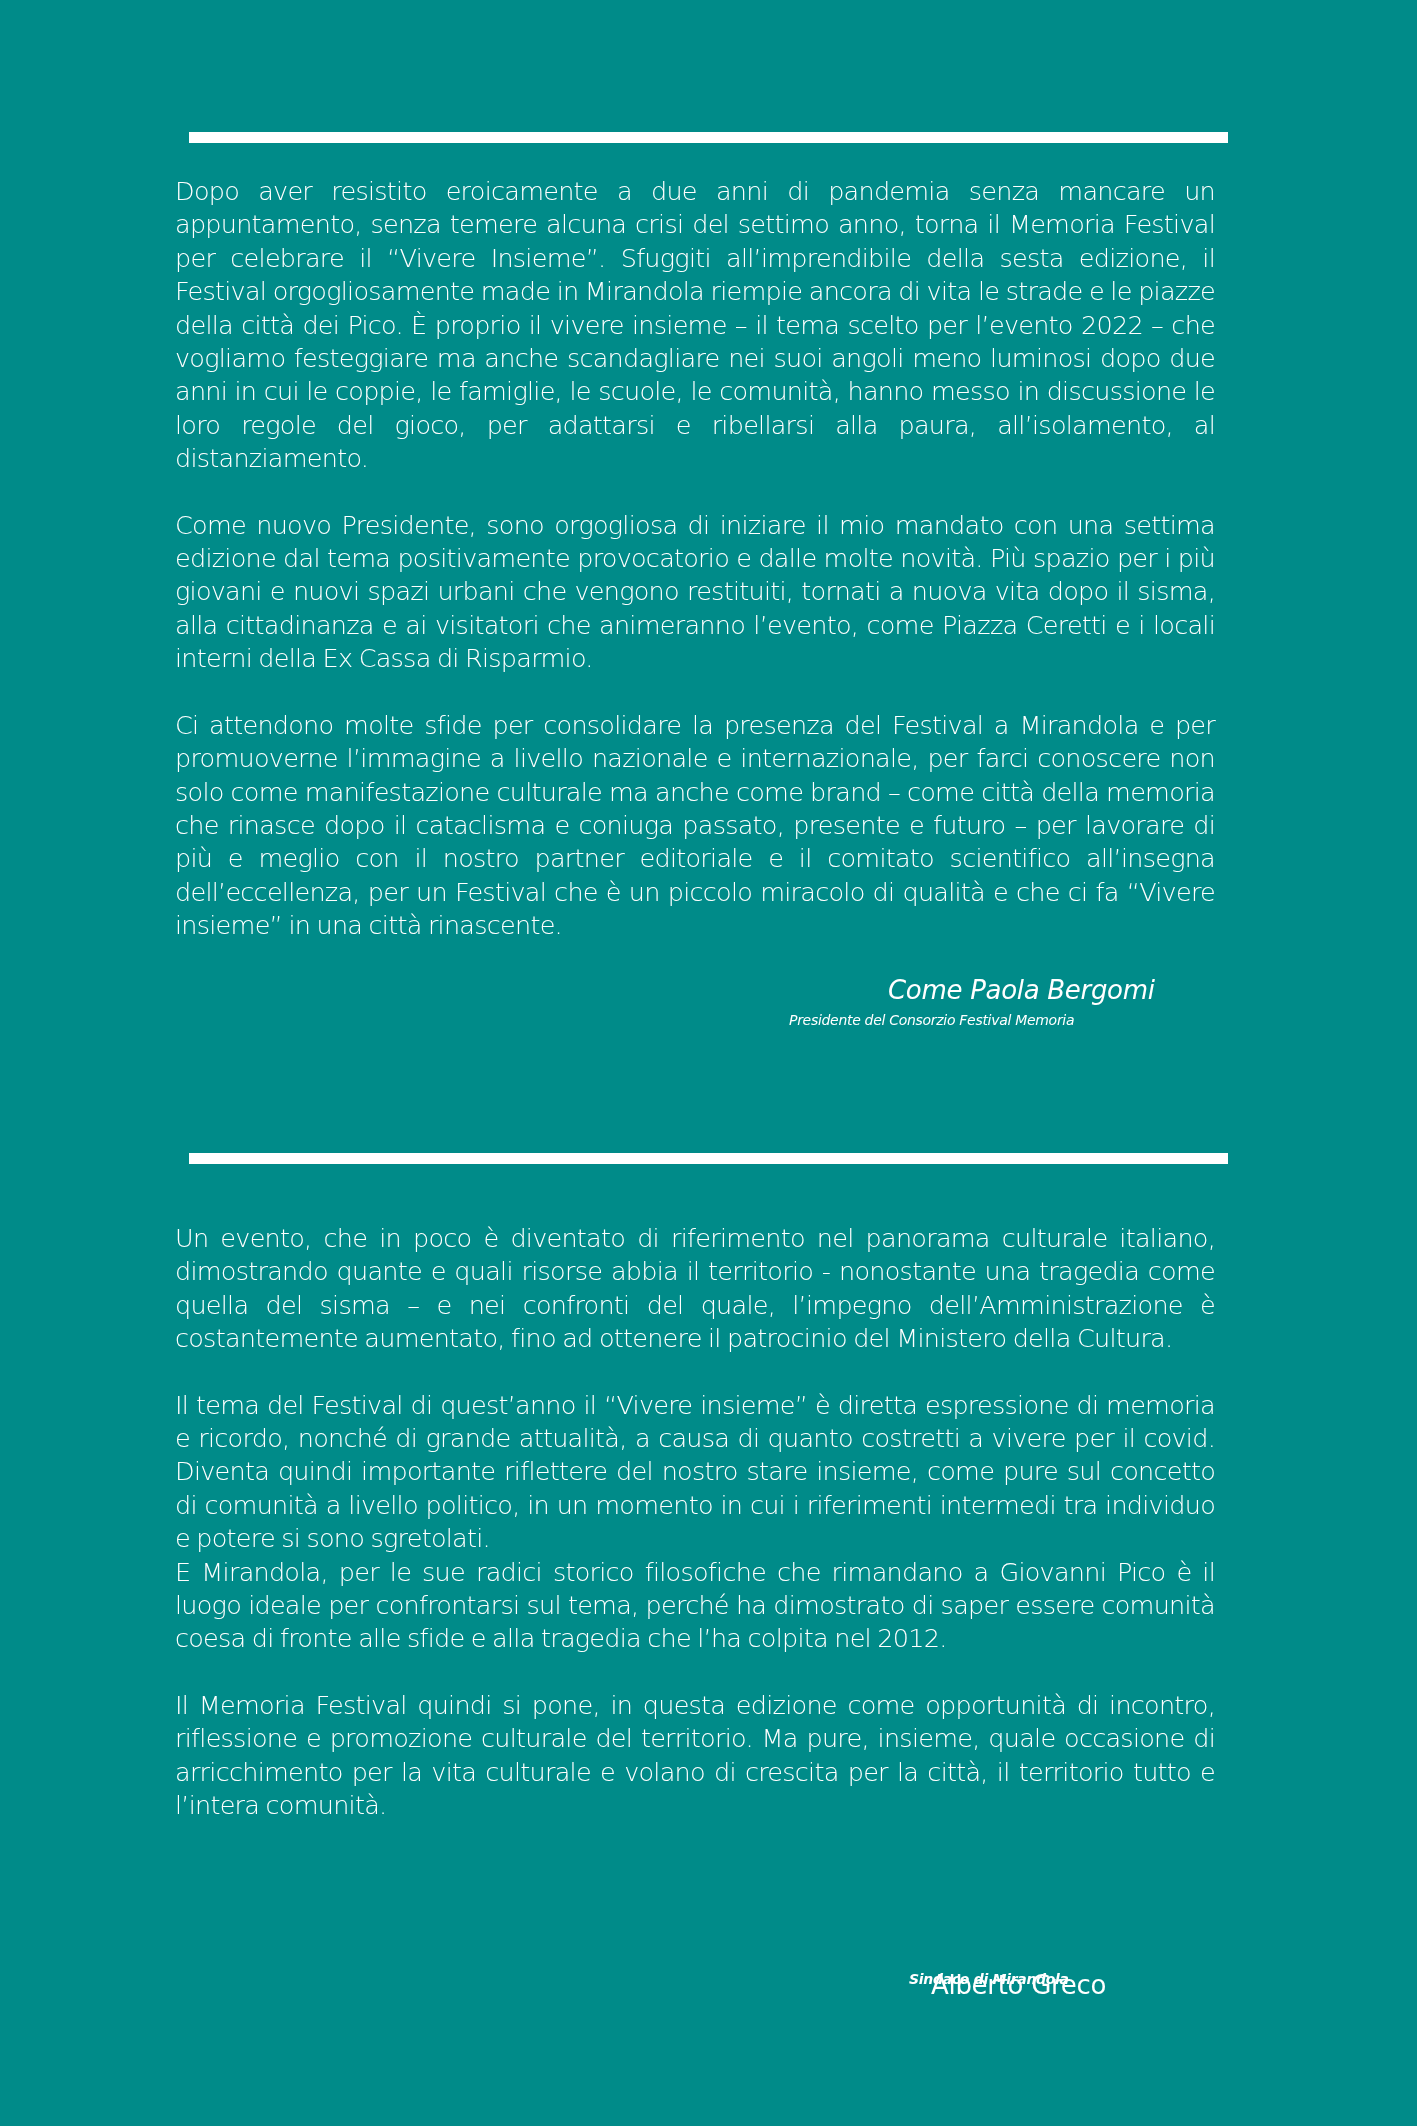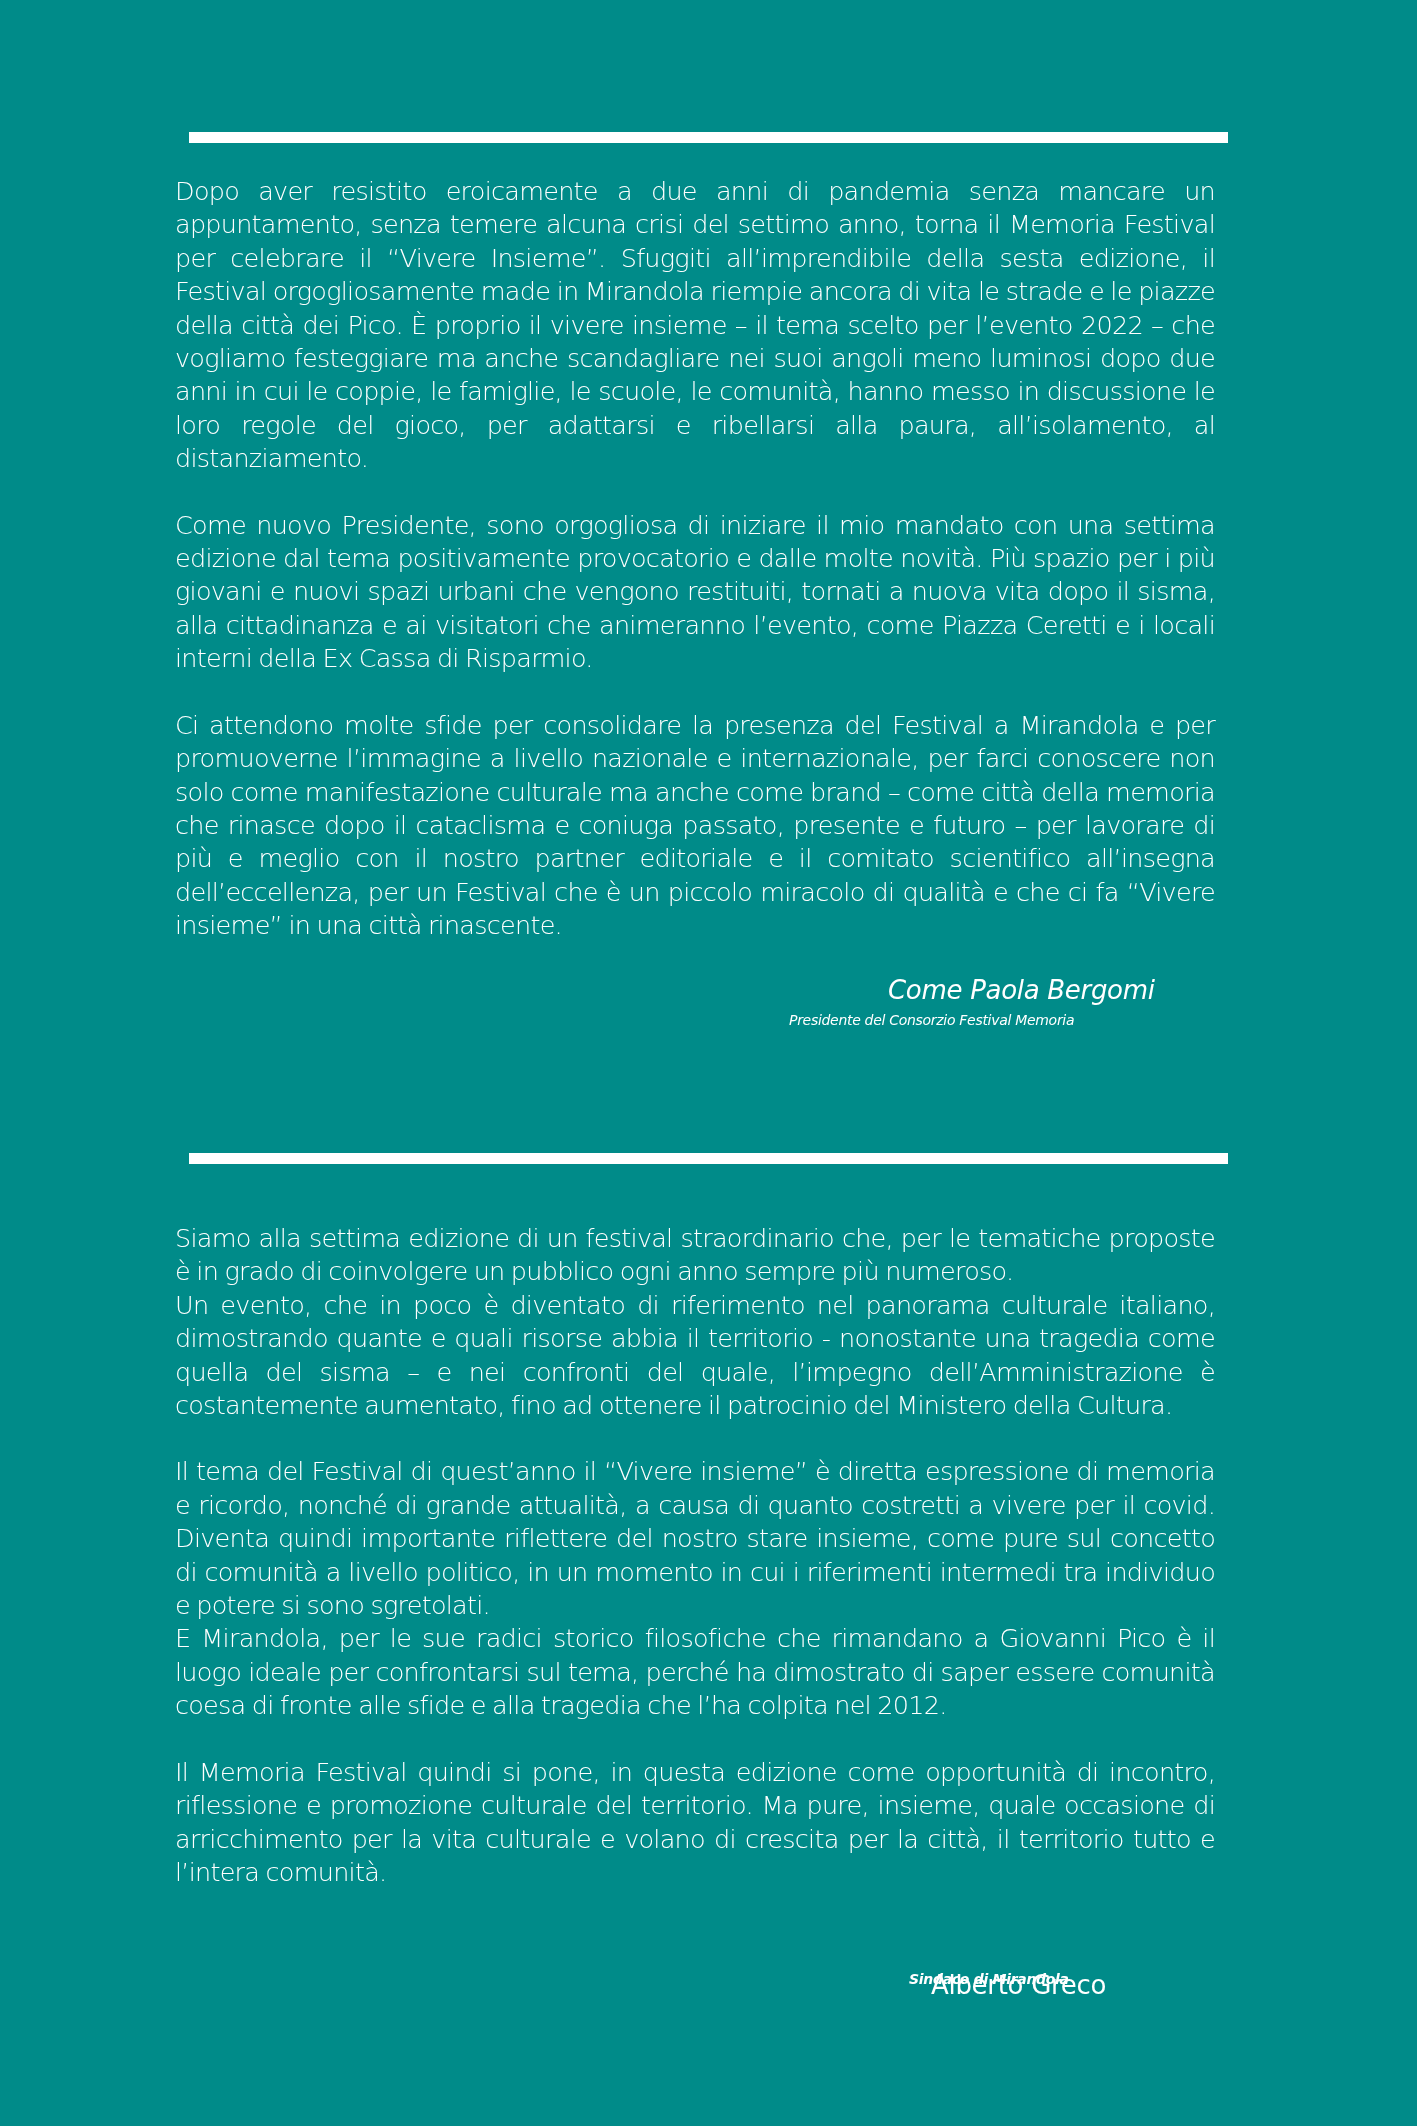--- a/index.html
+++ b/index.html
@@ -63,21 +63,20 @@
   <div class="gap"></div>
   <p class="para">Ci attendono molte sfide per consolidare la presenza del Festival a Mirandola e per promuoverne l’immagine a livello nazionale e internazionale, per farci conoscere non solo come manifestazione culturale ma anche come brand – come città della memoria che rinasce dopo il cataclisma e coniuga passato, presente e futuro – per lavorare di più e meglio con il nostro partner editoriale e il comitato scientifico all’insegna dell’eccellenza, per un Festival che è un piccolo miracolo di qualità e che ci fa “Vivere insieme” in una città rinascente.</p>
 </div>
 
 <div class="sig-name" style="left:888px; top:975px;">Come Paola Bergomi</div>
 <div class="sig-role" style="left:789px; top:1012px;">Presidente del Consorzio Festival Memoria</div>
 
 <div class="rule" style="top:1153px;"></div>
 
 <div class="section" style="top:1222px;">
-  <p class="para">Siamo alla settima edizione di un festival straordinario che, per le tematiche proposte è in grado di coinvolgere un pubblico ogni anno sempre più numeroso.</p>
   <p class="para">Un evento, che in poco è diventato di riferimento nel panorama culturale italiano, dimostrando quante e quali risorse abbia il territorio - nonostante una tragedia come quella del sisma – e nei confronti del quale, l’impegno dell’Amministrazione è costantemente aumentato, fino ad ottenere il patrocinio del Ministero della Cultura.</p>
   <div class="gap"></div>
   <p class="para">Il tema del Festival di quest’anno il “Vivere insieme” è diretta espressione di memoria e ricordo, nonché di grande attualità, a causa di quanto costretti a vivere per il covid. Diventa quindi importante riflettere del nostro stare insieme, come pure sul concetto di comunità a livello politico, in un momento in cui i riferimenti intermedi tra individuo e potere si sono sgretolati.</p>
   <p class="para">E Mirandola, per le sue radici storico filosofiche che rimandano a Giovanni Pico è il luogo ideale per confrontarsi sul tema, perché ha dimostrato di saper essere comunità coesa di fronte alle sfide e alla tragedia che l’ha colpita nel 2012.</p>
   <div class="gap"></div>
   <p class="para">Il Memoria Festival quindi si pone, in questa edizione come opportunità di incontro, riflessione e promozione culturale del territorio. Ma pure, insieme, quale occasione di arricchimento per la vita culturale e volano di crescita per la città, il territorio tutto e l’intera comunità.</p>
 </div>
 
 <div class="sig-name sig-upright" style="left:931px; top:1937px;">Alberto Greco</div>
 <div class="sig-role" style="left:909px; top:1971px;font-weight:bold;">Sindaco di Mirandola</div>

